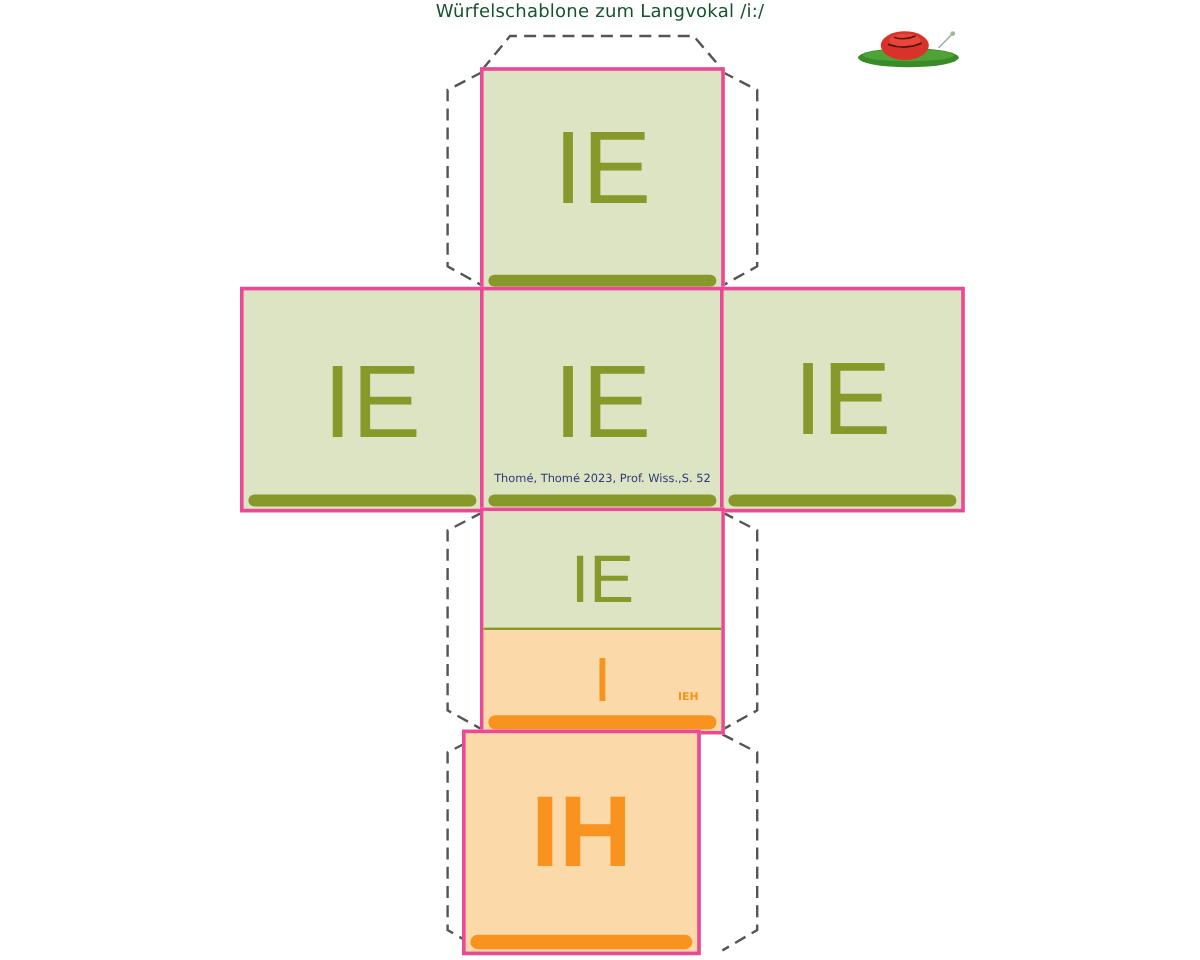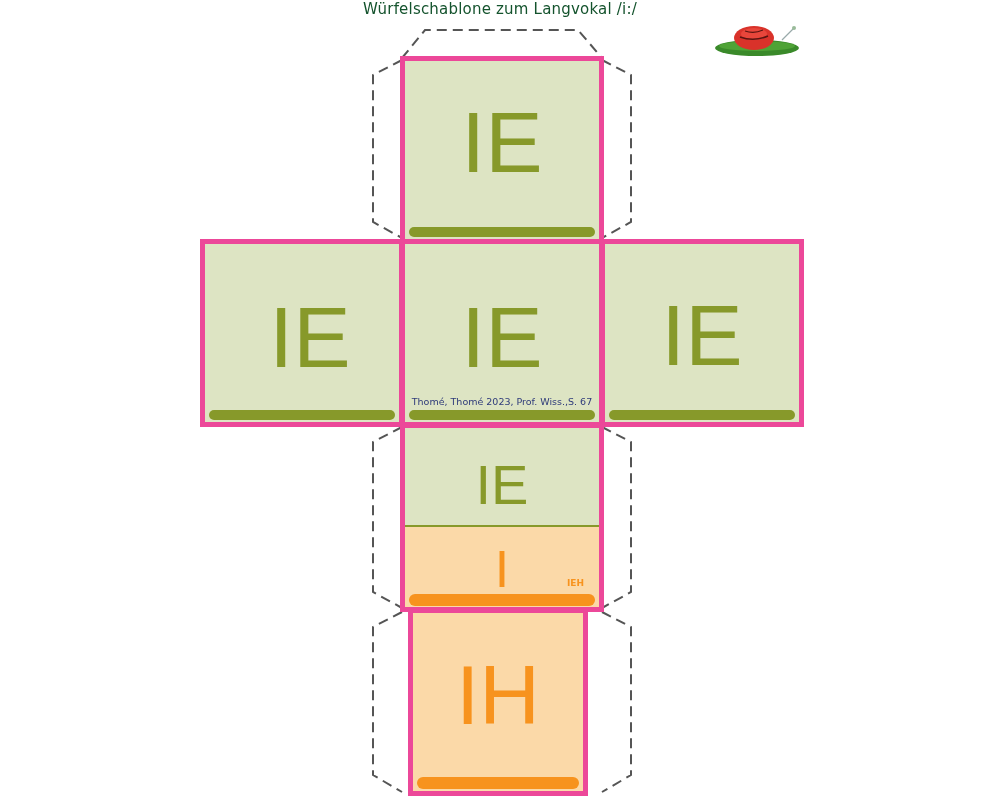--- a/index.html
+++ b/index.html
@@ -9,21 +9,21 @@
     font-family: "DejaVu Sans", sans-serif;
   }
   .title {
     position: absolute; left: 0; width: 1000px; top: 0px; text-align: center;
     font-family: "DejaVu Sans", sans-serif; font-size: 15px; color: #14532d;
     letter-spacing: 0.2px;
   }
   svg.tabs { position: absolute; left: 0; top: 0; }
   .face {
     position: absolute; box-sizing: border-box;
-    border: 5px solid #ec4899;
+    border: 3px solid #ec4899;
   }
   .green { background: #dde4c3; }
   .orange { background: #fbd9a8; }
   .letters {
     position: absolute; left: 0; right: 0; text-align: center;
     font-family: "Liberation Sans", sans-serif; line-height: 1;
   }
   .gtext { color: #87992a; }
   .otext { color: #f7931e; }
   .bar {
@@ -82,37 +82,37 @@
   <div class="bar gbar" style="left:4px; right:4px; bottom:2px;"></div>
 </div>
 
 <div class="face green" style="left:200px; top:239px; width:204px; height:188px;">
   <div class="letters gtext" style="top:50px; font-size:86px; left:16px;">IE</div>
   <div class="bar gbar" style="left:4px; right:4px; bottom:2px;"></div>
 </div>
 
 <div class="face green" style="left:400px; top:239px; width:204px; height:188px;">
   <div class="letters gtext" style="top:50px; font-size:86px;">IE</div>
-  <div class="credit" style="top:152px;">Thomé, Thomé 2023, Prof. Wiss.,S. 67</div>
+  <div class="credit" style="top:152px;">Thomé, Thomé 2023, Prof. Wiss.,S. 52</div>
   <div class="bar gbar" style="left:4px; right:4px; bottom:2px;"></div>
 </div>
 
 <div class="face green" style="left:600px; top:239px; width:204px; height:188px;">
   <div class="letters gtext" style="top:48px; font-size:86px;">IE</div>
   <div class="bar gbar" style="left:4px; right:4px; bottom:2px;"></div>
 </div>
 
 <div class="face" style="left:400px; top:423px; width:204px; height:189px; background:#fbd9a8;">
   <div class="split green" style="top:0; height:98px;">
     <div class="letters gtext" style="top:29px; font-size:56px;">IE</div>
   </div>
   <div class="divider" style="top:97px;"></div>
   <div class="split orange" style="top:99px; bottom:0;">
     <div class="letters otext" style="top:16px; font-size:52px;">I</div>
     <div class="small otext" style="left:162px; top:51px;">IEH</div>
   </div>
   <div class="bar obar" style="left:4px; right:4px; bottom:1px; height:12px;"></div>
 </div>
 
-<div class="face orange" style="left:408px; top:608px; width:180px; height:188px;">
+<div class="face orange" style="left:385px; top:608px; width:199px; height:188px;font-weight:bold;">
   <div class="letters otext" style="top:40px; font-size:84px;">IH</div>
   <div class="bar obar" style="left:4px; right:4px; bottom:2px; height:12px;"></div>
 </div>
 
 </body></html>

